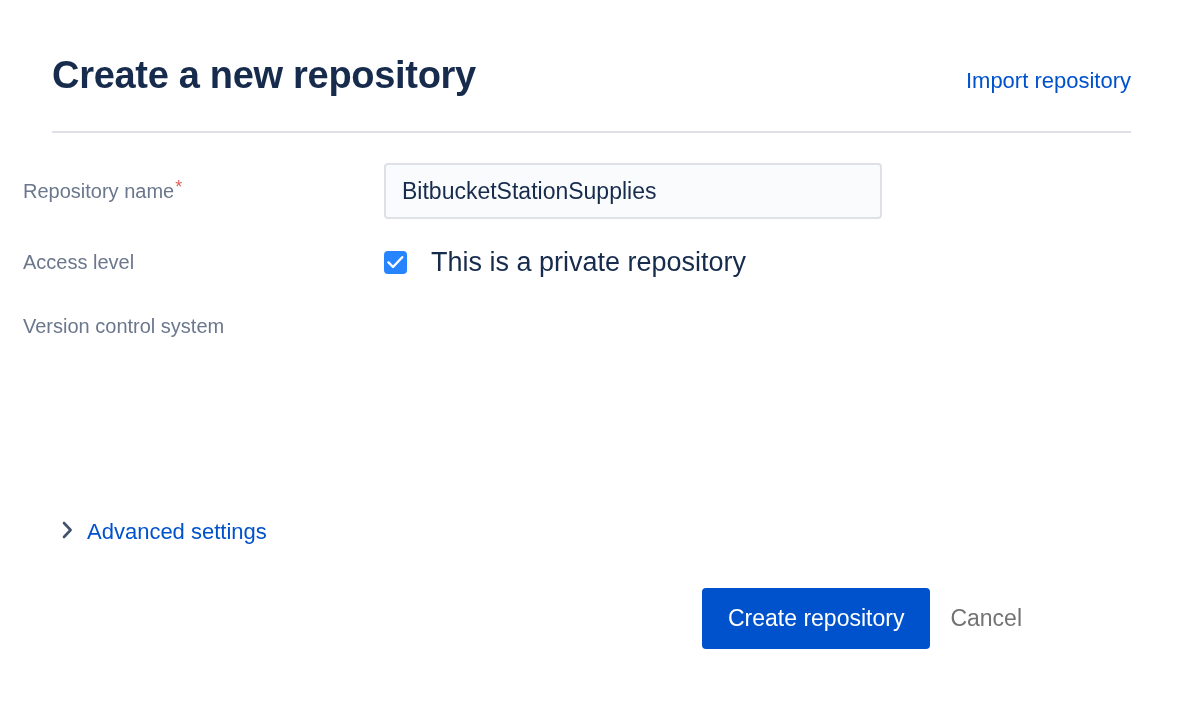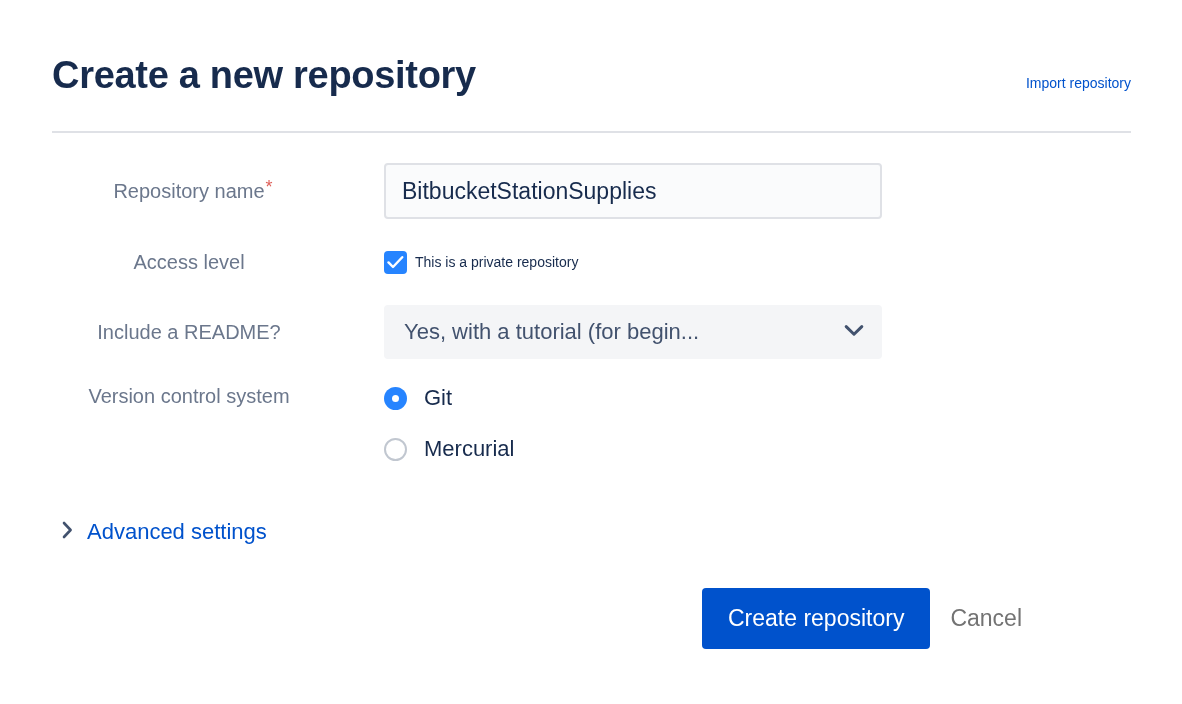--- a/index.html
+++ b/index.html
@@ -38,21 +38,21 @@
   .page-title {
     font-size: 38px;
     line-height: 46px;
     font-weight: bold;
     color: #172B4D;
     letter-spacing: -0.3px;
     margin: 0;
     white-space: nowrap;
   }
   .import-link {
-    font-size: 14px;
+    font-size: 22px;
     line-height: 26px;
     color: #0052CC;
     text-decoration: none;
     cursor: pointer;
     white-space: nowrap;
   }
 
   .divider {
     position: absolute;
     left: 52px;
@@ -70,21 +70,21 @@
     width: 1182px;
   }
   .field-row {
     display: flex;
     align-items: flex-start;
     margin-bottom: 0;
   }
   .field-label {
     width: 355px;
     min-width: 355px;
-    text-align: center;
+    text-align: left;
     font-size: 20px;
     line-height: 26px;
     color: #6B778C;
     position: relative;
     box-sizing: border-box;
     padding-left: 23px;
   }
   .field-label .req {
     color: #DE605A;
     font-size: 18px;
@@ -126,22 +126,22 @@
     width: 23px;
     height: 23px;
     border-radius: 4px;
     background: #2684FF;
     position: relative;
     flex: none;
     display: inline-block;
   }
   .checkbox svg { position: absolute; left: 3px; top: 4px; }
   .checkbox-label {
-    margin-left: 8px;
-    font-size: 14px;
+    margin-left: 24px;
+    font-size: 27px;
     line-height: 26px;
     color: #172B4D;
     white-space: nowrap;
   }
 
   
   .row-readme { height: 62px; align-items: center; margin-top: 8px; }
   .select-box {
     width: 498px;
     height: 54px;
@@ -287,48 +287,23 @@
           <span class="checkbox">
             <svg width="17" height="15" viewBox="0 0 17 15" aria-hidden="true">
               <path d="M1.5 7.4 L6 12 L15.2 2.2" fill="none" stroke="#ffffff" stroke-width="2.4" stroke-linecap="round" stroke-linejoin="round"></path>
             </svg>
           </span>
           <span class="checkbox-label">This is a private repository</span>
         </label>
       </div>
     </div>
 
-    <div class="field-row row-readme">
-      <div class="field-label">Include a README?</div>
-      <div class="field-control">
-        <div class="select-box">
-          <span class="select-value">Yes, with a tutorial (for begin...</span>
-          <span class="chevron-down">
-            <svg width="20" height="13" viewBox="0 0 20 13" aria-hidden="true">
-              <path d="M2.2 2.6 L10 10.2 L17.8 2.6" fill="none" stroke="#42526E" stroke-width="3" stroke-linecap="round" stroke-linejoin="round"></path>
-            </svg>
-          </span>
-        </div>
-      </div>
-    </div>
 
     <div class="field-row row-vcs">
       <div class="field-label">Version control system</div>
-      <div class="field-control">
-        <div class="radio-group">
-          <label class="radio-item">
-            <span class="radio checked"></span>
-            <span class="radio-label">Git</span>
-          </label>
-          <label class="radio-item">
-            <span class="radio unchecked"></span>
-            <span class="radio-label">Mercurial</span>
-          </label>
-        </div>
-      </div>
     </div>
   </div>
 
   <div class="advanced">
     <span class="chevron-right">
       <svg width="11" height="18" viewBox="0 0 11 18" aria-hidden="true">
         <path d="M2 2 L8.6 9 L2 16" fill="none" stroke="#42526E" stroke-width="2.6" stroke-linecap="round" stroke-linejoin="round"></path>
       </svg>
     </span>
     <span class="advanced-label">Advanced settings</span>

